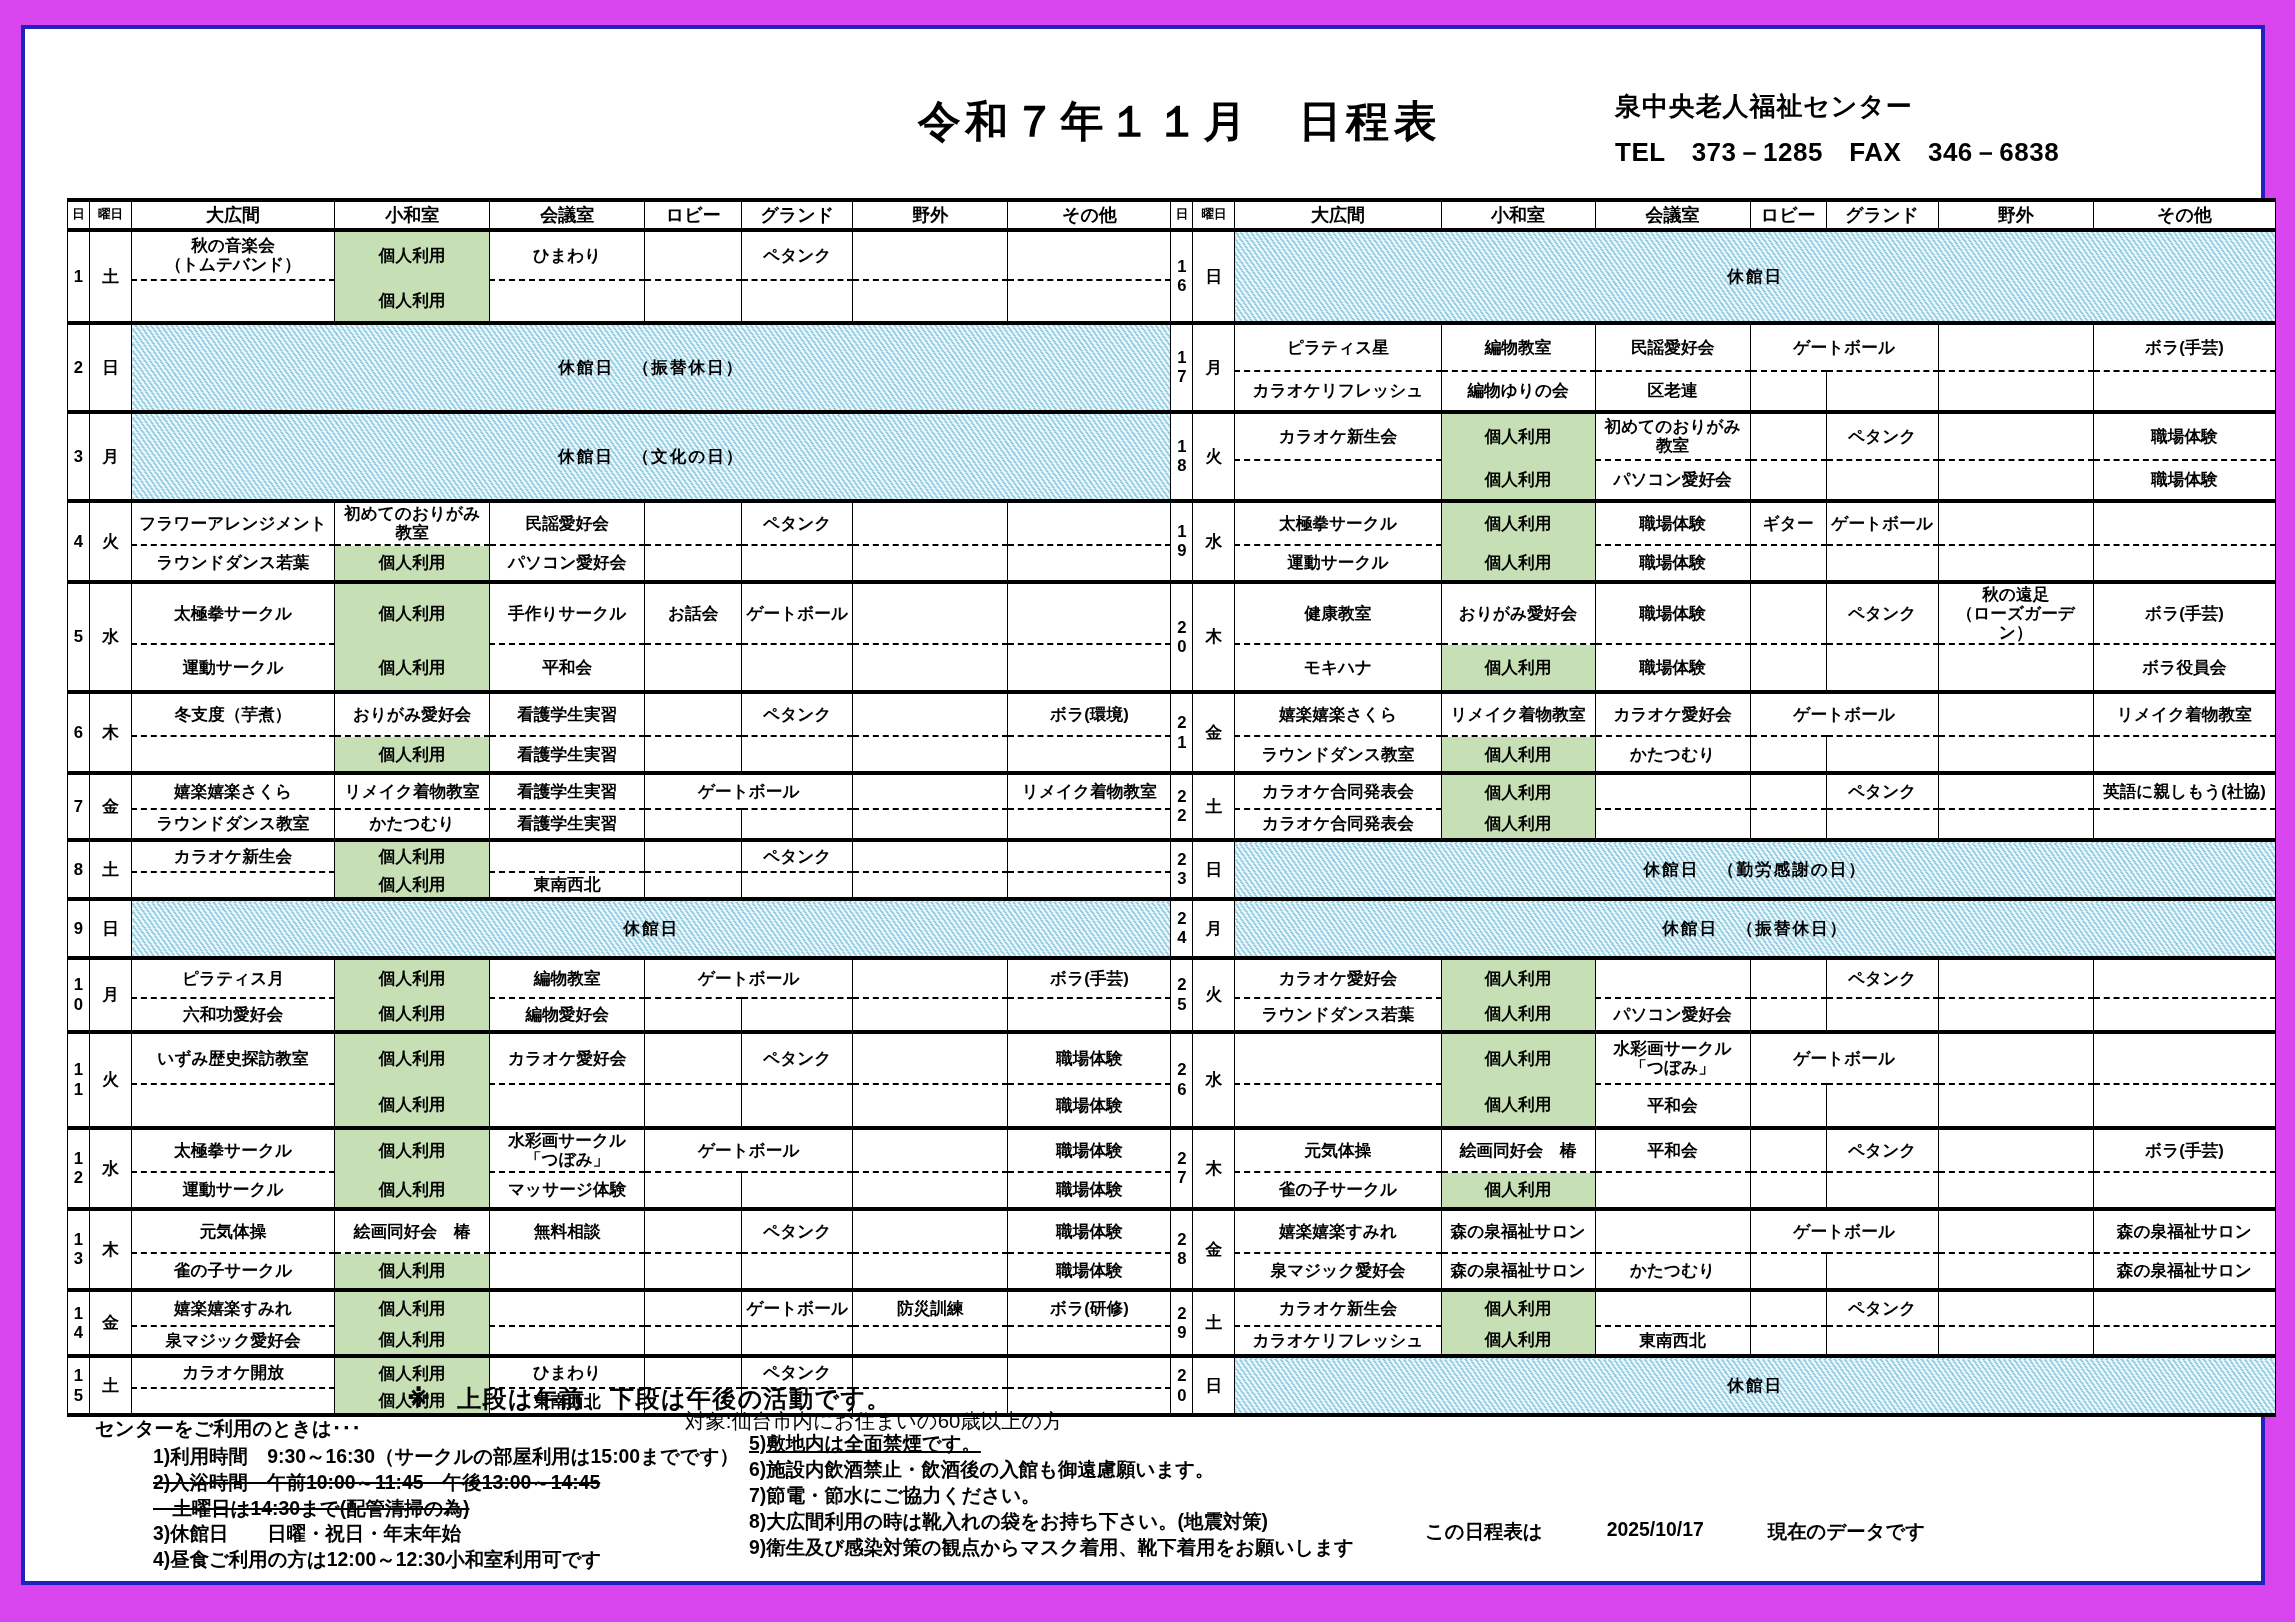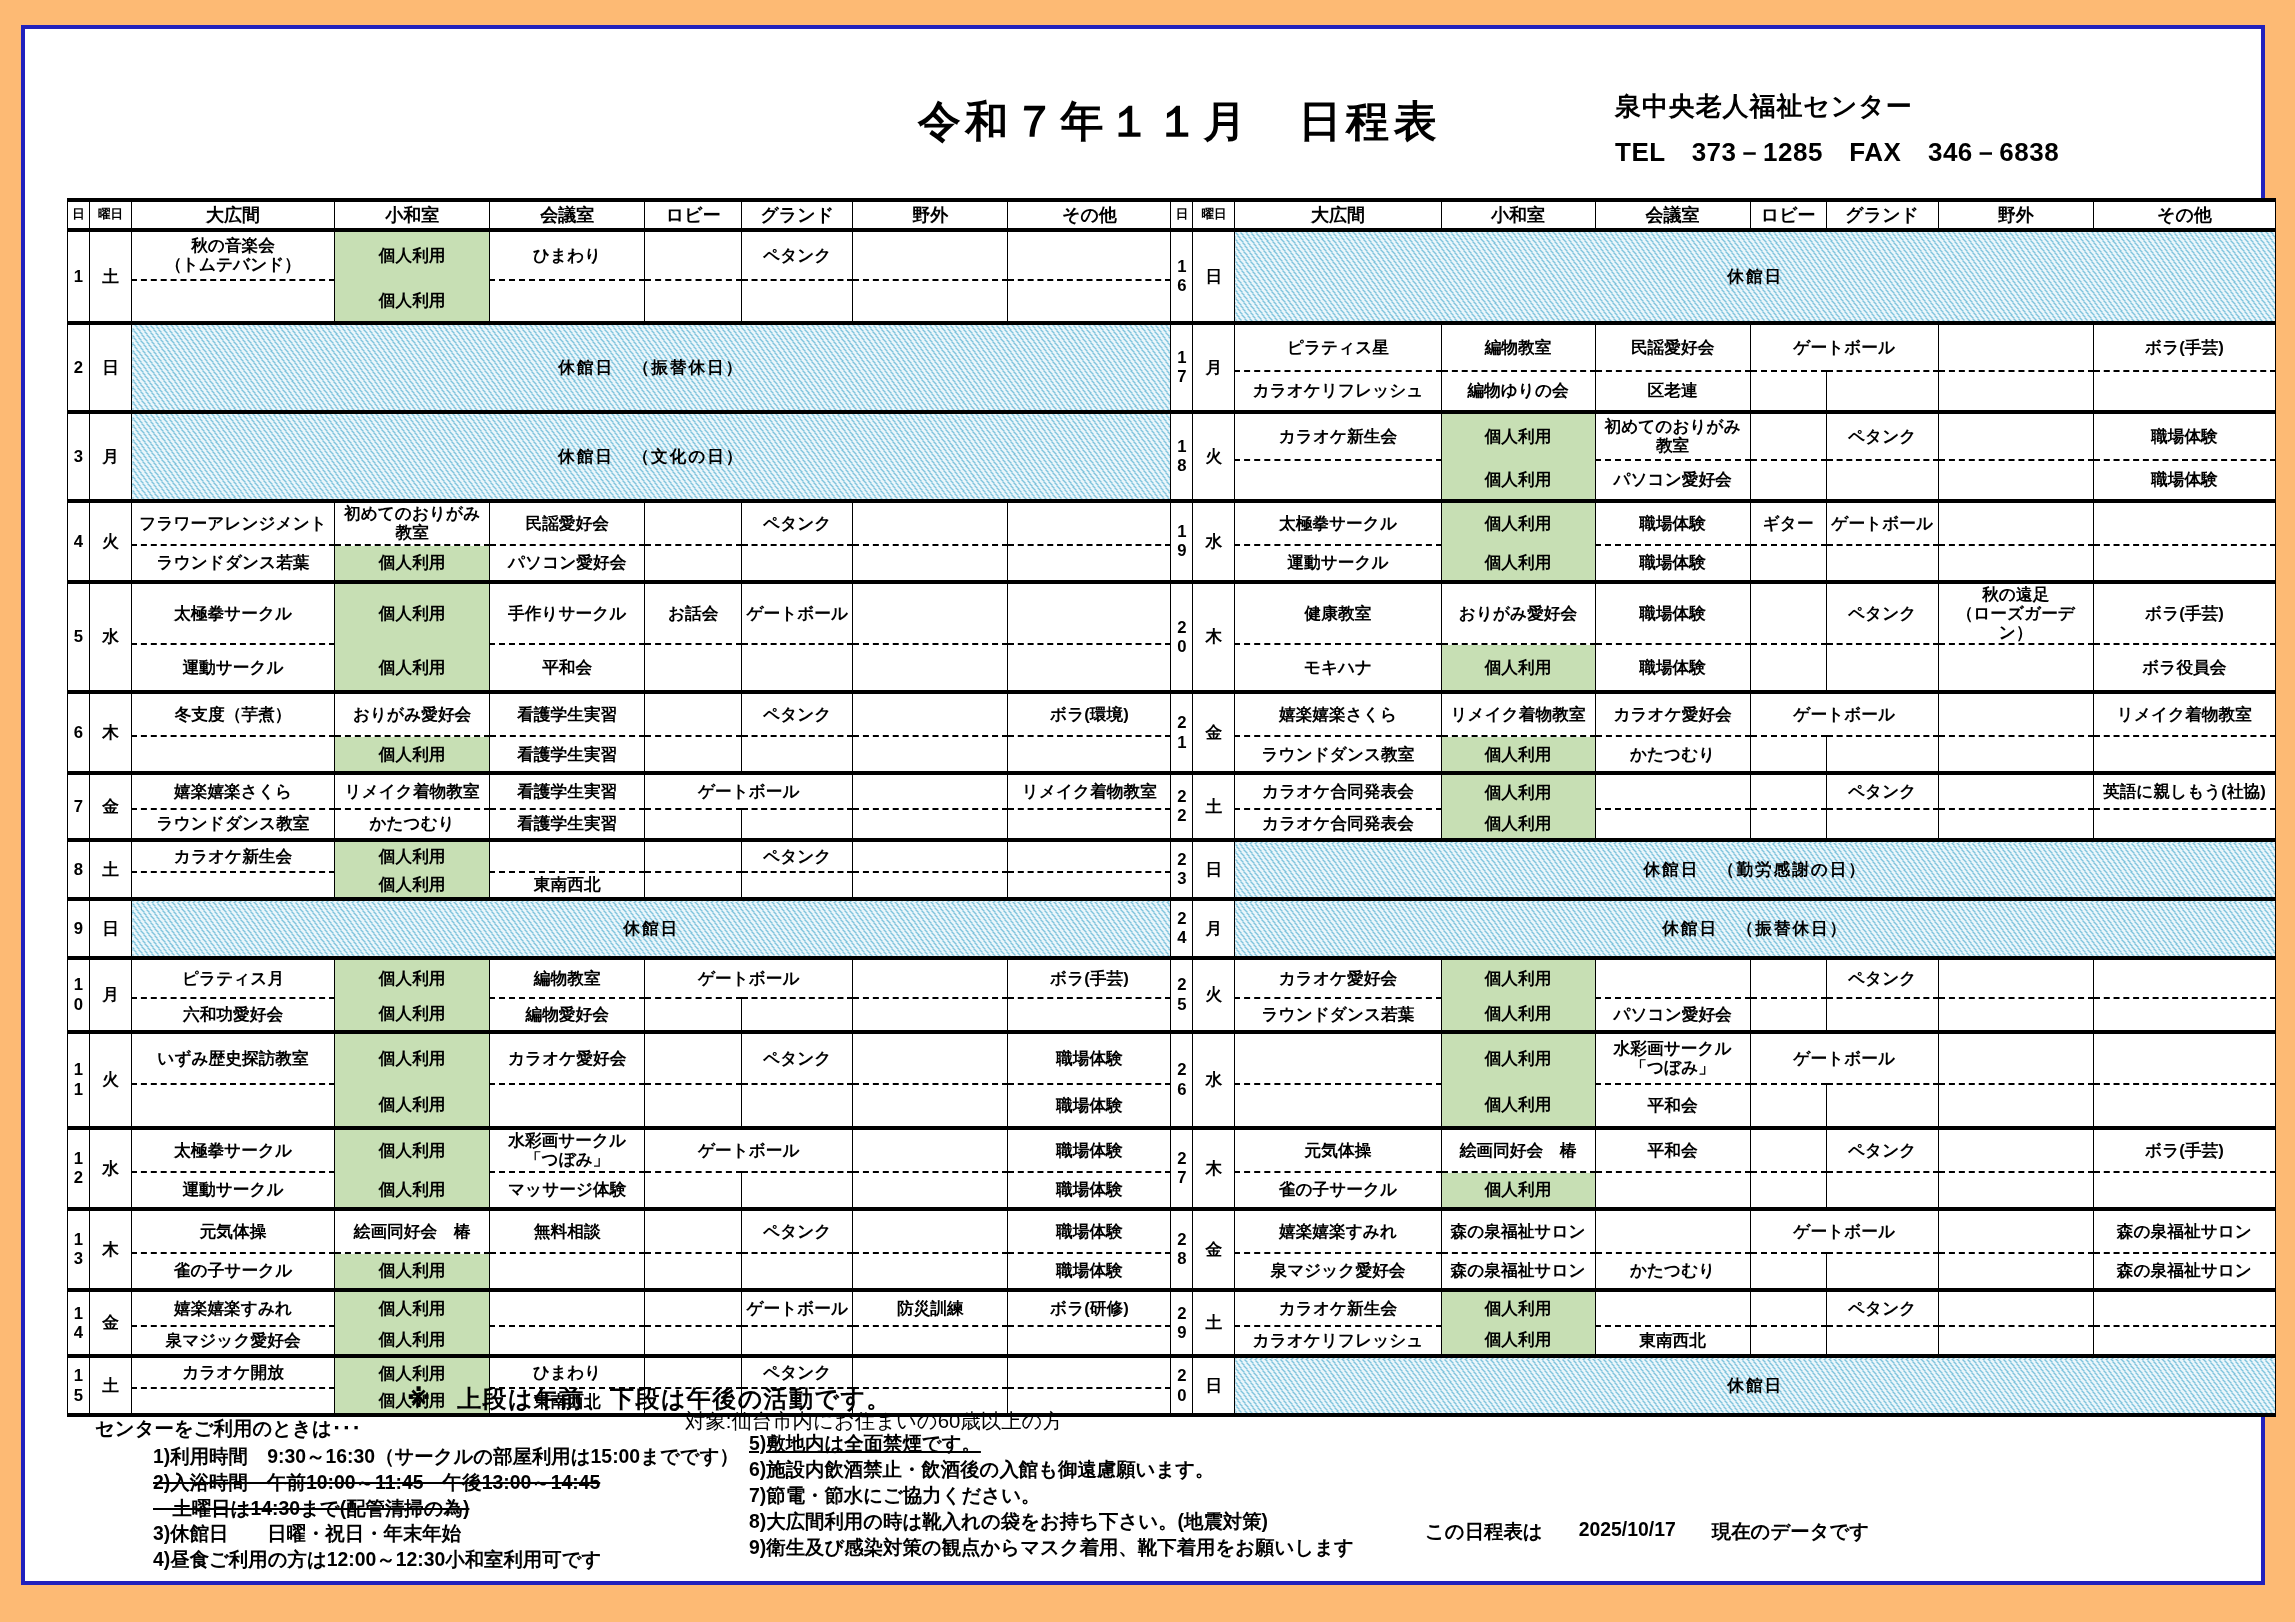--- a/index.html
+++ b/index.html
@@ -1,17 +1,17 @@
 <!DOCTYPE html>
 <html style="font-size:7.4px"><head>
 <meta charset="utf-8">
 <style>
   html,body{margin:0;padding:0;background:#ffffff;}
   .page{
-    position:relative;width:2295px;height:1623px;background:#fdba74;
+    position:relative;width:2295px;height:1623px;background:#d946ef;
     font-family:"Liberation Sans","DejaVu Sans",sans-serif;color:#000;
     overflow:hidden;
   }
   .frame{
     position:absolute;left:21px;top:25.4px;width:2244px;height:1560px;
     border:4.6px solid #2121bd;background:#ffffff;box-sizing:border-box;
   }
   
   .page-title{
     position:absolute;left:740px;top:93px;width:879px;
@@ -53,21 +53,21 @@
   .legend-note{position:absolute;left:407px;top:1383px;font-size:24px;font-weight:bold;letter-spacing:1.4px;}
   .target-note{position:absolute;left:685px;top:1407px;font-size:20.4px;font-weight:400;}
   .notes-left{position:absolute;left:95px;top:1415px;width:1064px;}
   .notes-left .heading{font-size:19.4px;font-weight:600;margin-bottom:3.7px;}
   .notes-left ul,.notes-right ul{list-style:none;margin:0;padding:0 0 0 58px;}
   .notes-left li,.notes-right li{font-size:19.4px;font-weight:600;line-height:1.12;margin-bottom:4.2px;white-space:nowrap;}
   .notes-right{position:absolute;left:749px;top:1433px;width:1434px;}
   .notes-right ul{padding-left:0;}
   li.strike{text-decoration:line-through;text-decoration-thickness:1.9px;}
   li.emph{font-weight:bold;text-decoration:underline;text-decoration-thickness:1.9px;}
-  .datestamp{position:absolute;left:1425px;top:1518px;font-size:19.4px;font-weight:600;display:flex;gap:36px;}
+  .datestamp{position:absolute;left:1425px;top:1518px;font-size:19.4px;font-weight:600;display:flex;gap:64px;}
 </style>
 </head>
 <body>
 
 <div class="page">
   <div class="frame"></div>
 
   <div class="page-title">令和７年１１月　日程表</div>
 
   <div class="org-block">

